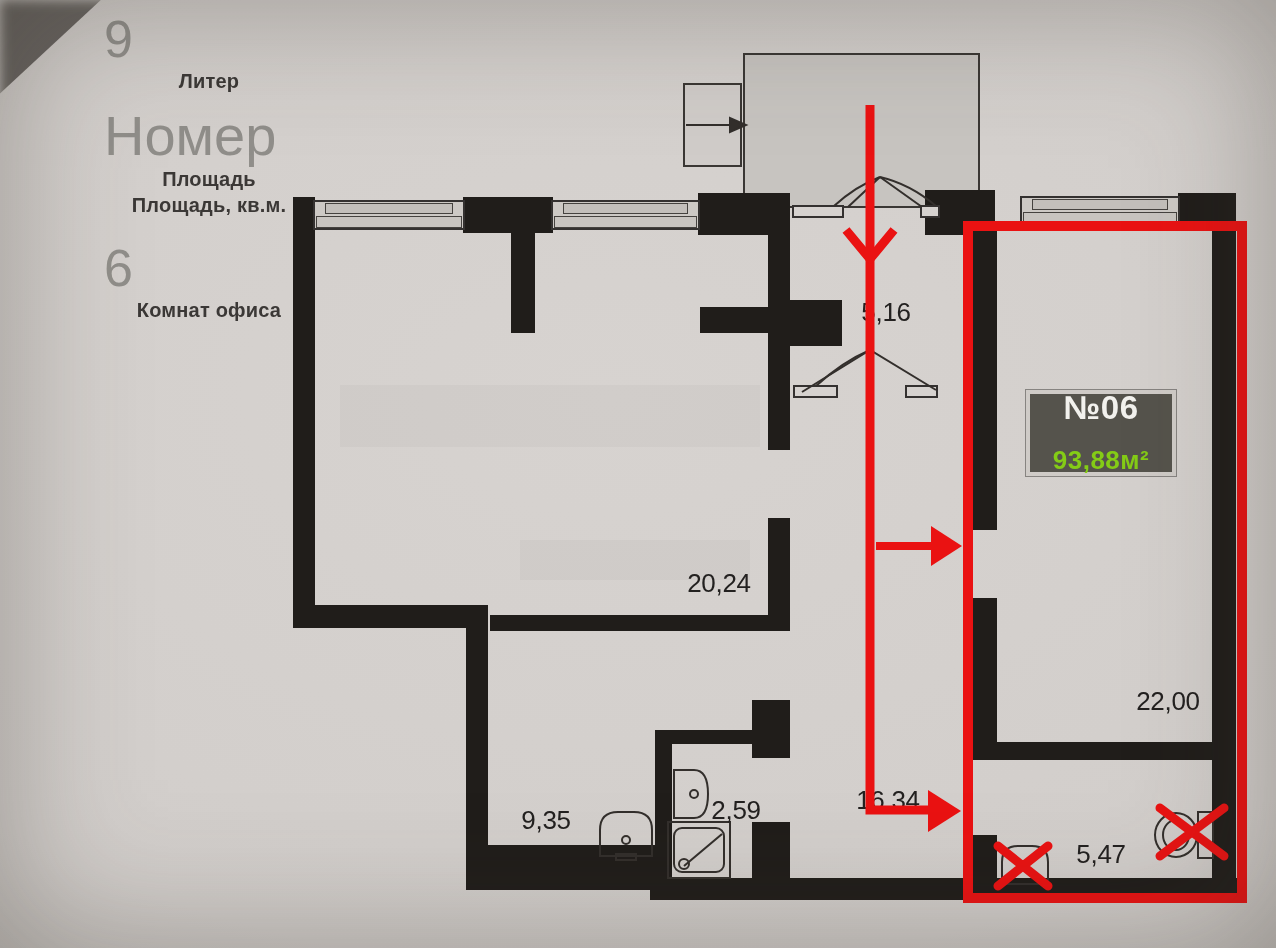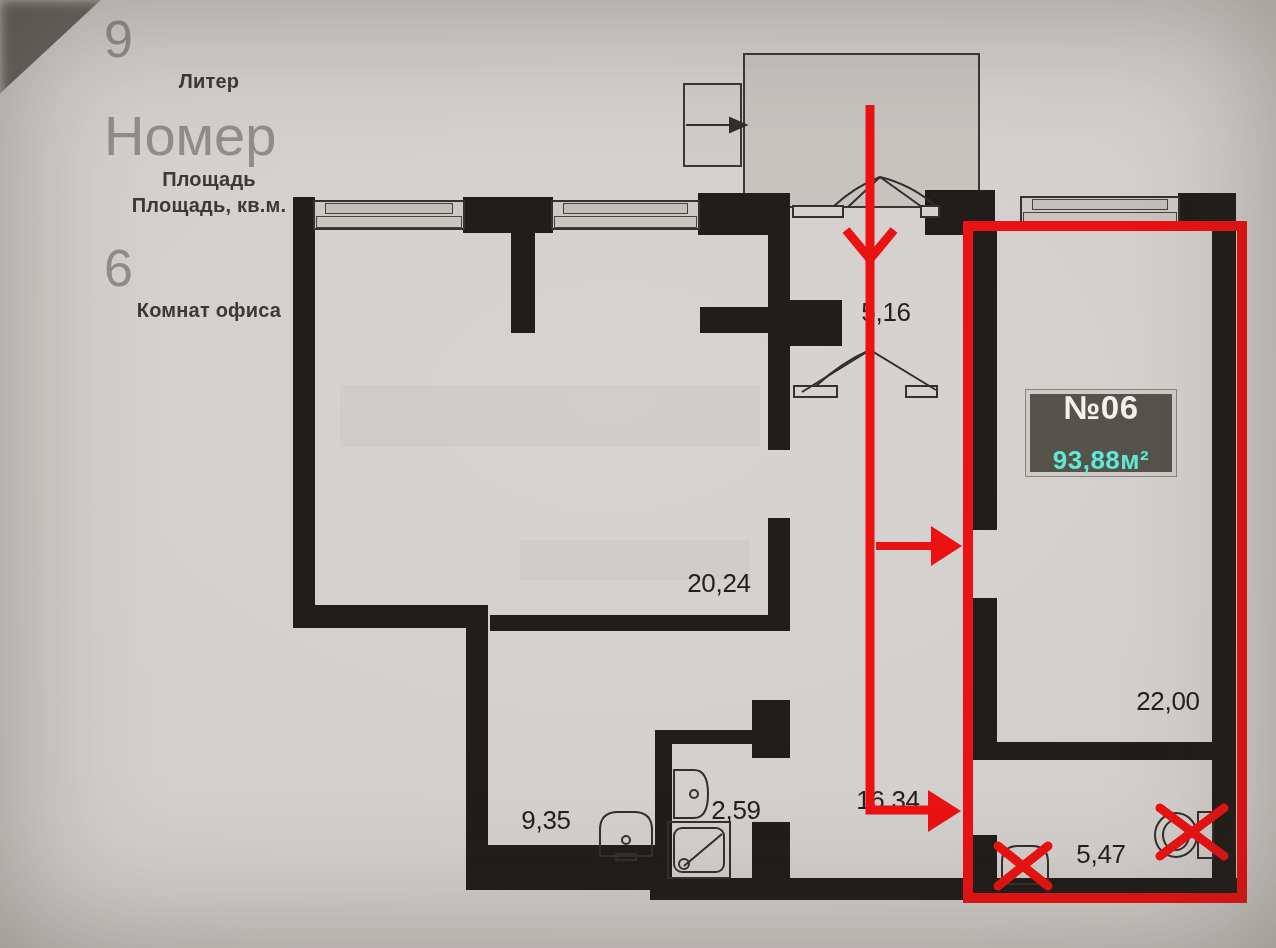--- a/index.html
+++ b/index.html
@@ -34,21 +34,21 @@
   .bleed{position:absolute;background:rgba(105,100,94,.05);}
   
   .room-label{position:absolute;transform:translate(-50%,-50%);
     font-size:26px;color:#232120;letter-spacing:-.3px;white-space:nowrap;z-index:20;}
   
   .badge{position:absolute;left:1026px;top:390px;width:150px;height:86px;
     background:#55534c;border:4px solid #cfcbc7;box-sizing:border-box;
     box-shadow:0 0 0 1px rgba(40,38,35,.45);
     display:flex;flex-direction:column;align-items:center;justify-content:center;z-index:25;}
   .badge .l1{color:#f2f1ed;font-size:33px;font-weight:bold;line-height:1.05;letter-spacing:.5px;}
-  .badge .l2{color:#5eead4;font-size:26px;font-weight:bold;line-height:1.1;letter-spacing:.5px;margin-top:20px;}
+  .badge .l2{color:#84cc16;font-size:26px;font-weight:bold;line-height:1.1;letter-spacing:.5px;margin-top:20px;}
   svg.layer{position:absolute;left:0;top:0;z-index:15;}
   svg.red{z-index:40;}
 </style>
 </head>
 <body>
 
 <div class="stage">
 
   <div class="corner-shadow"></div>
 

